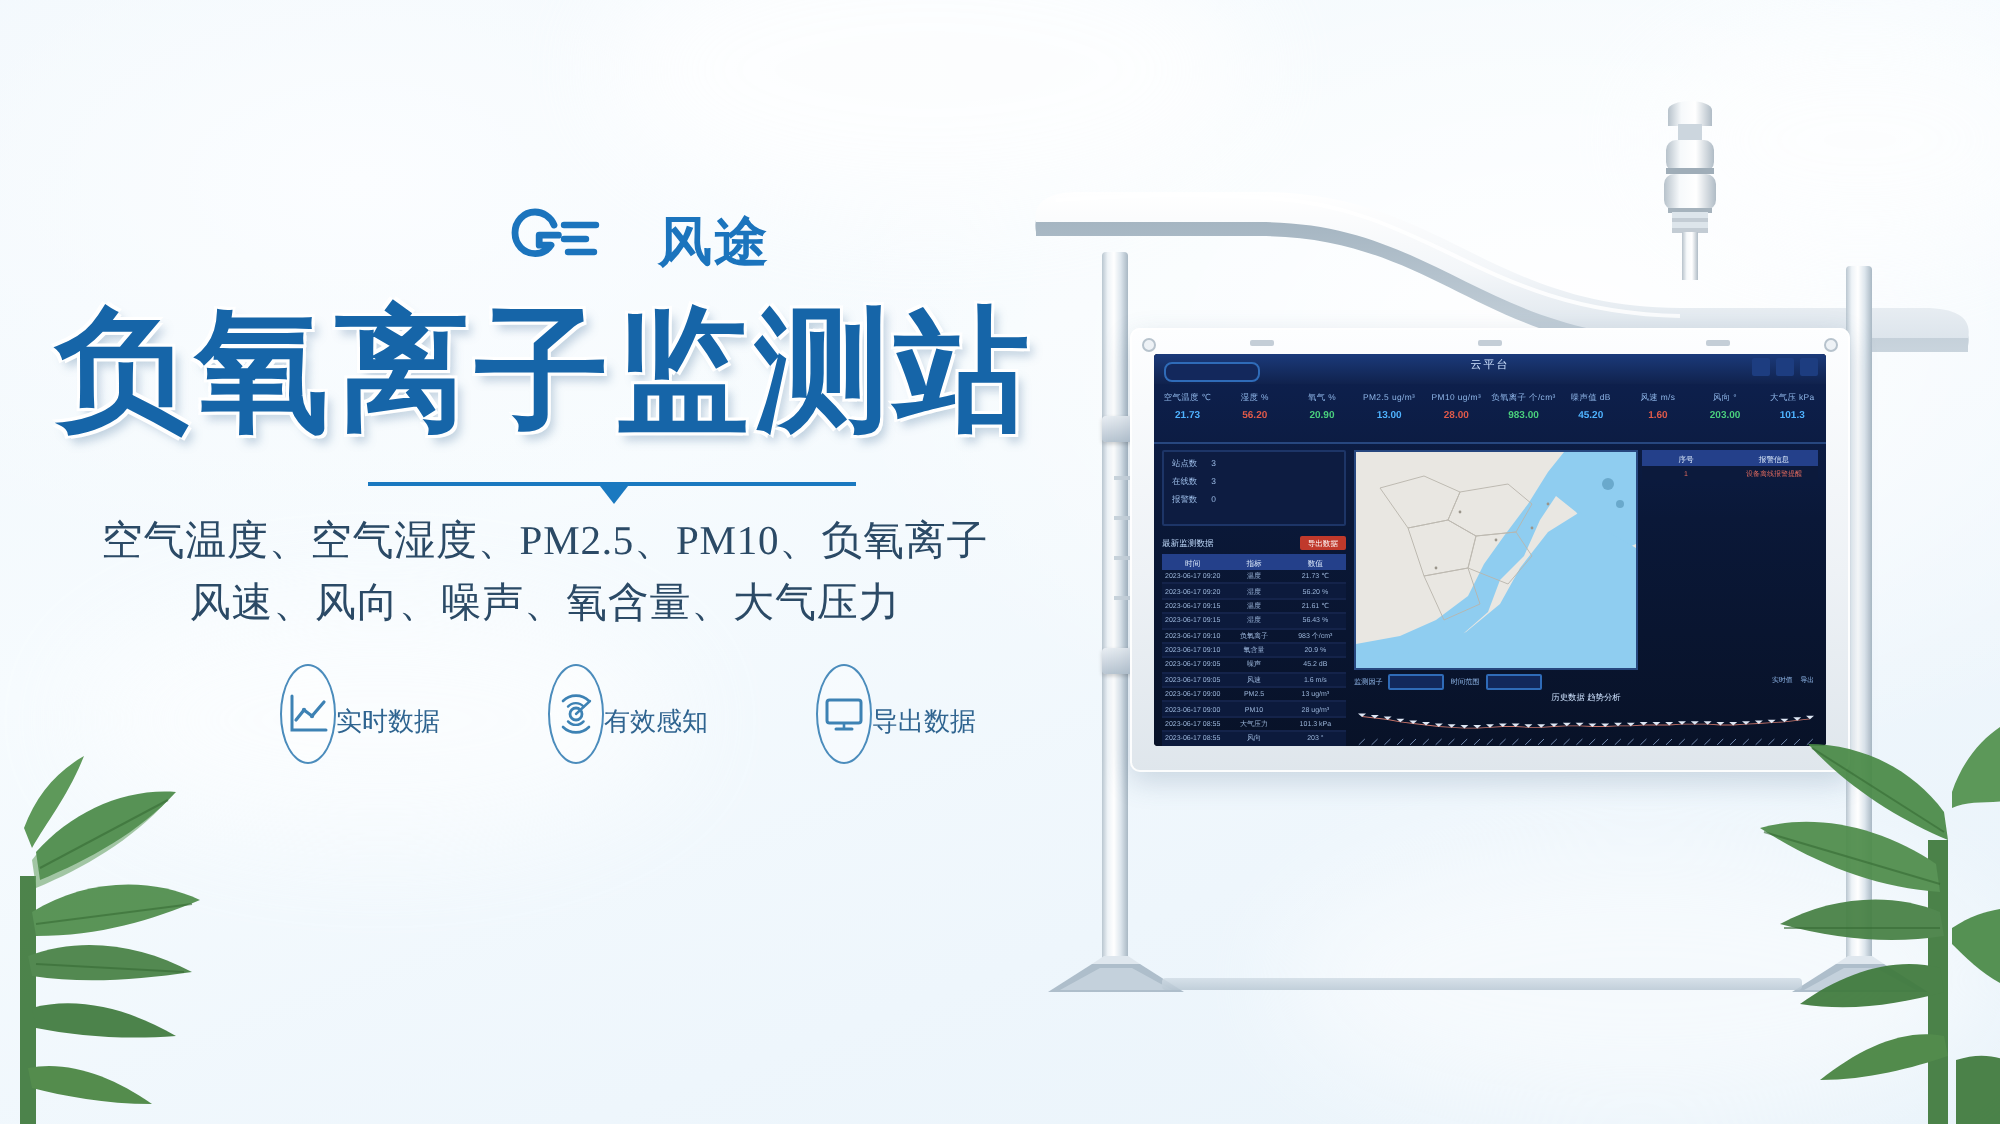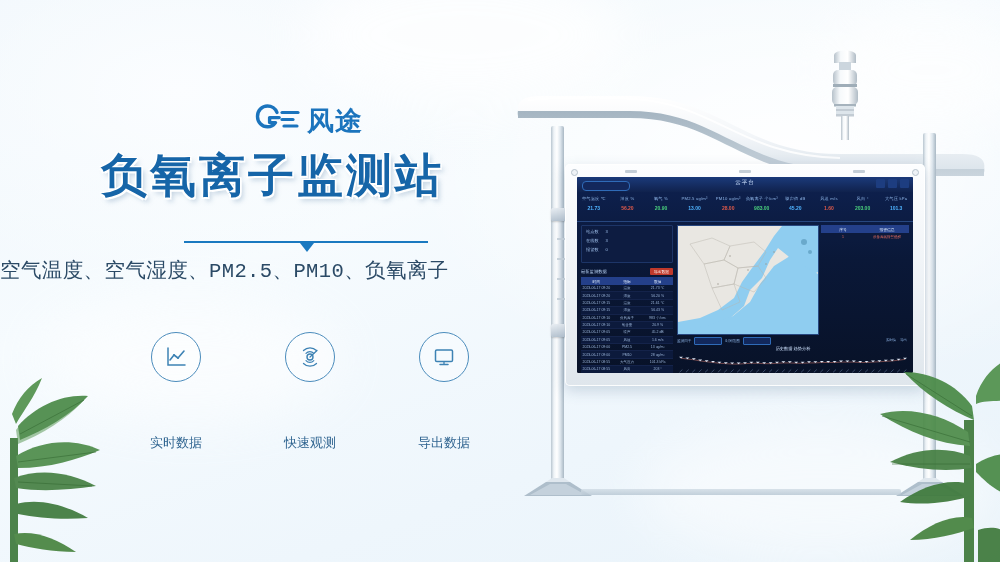--- a/index.html
+++ b/index.html
@@ -21,44 +21,44 @@
   .w2{left:40px;top:300px;width:300px;height:120px;opacity:.55;}
   .w3{left:640px;top:420px;width:360px;height:140px;opacity:.5;}
   .w4{left:820px;top:10px;width:220px;height:120px;opacity:.6;}
 
   
   .left{position:absolute;left:0;top:0;width:545px;height:562px;}
 
   .logo{position:absolute;left:255px;top:104px;display:flex;align-items:center;gap:6px;}
   .logo-mark{width:46px;height:34px;display:block;}
   .logo-text{font-size:27px;font-weight:bold;color:#1b74bd;letter-spacing:1px;
-    font-family:Liberation Sans, sans-serif;line-height:1;}
+    font-family:Liberation Sans, sans-serif;line-height:1;margin-left:22px;}
 
   .title{position:absolute;left:0;top:152px;width:545px;text-align:center;
     font-family:"DejaVu Sans","Liberation Sans",sans-serif;
-    font-size:46px;font-weight:bold;letter-spacing:3px;color:#1665a8;
+    font-size:67px;font-weight:bold;letter-spacing:3px;color:#1665a8;
     text-shadow:
       -1.5px -1.5px 0 #ffffff, 1.5px -1.5px 0 #ffffff,
       -1.5px  1.5px 0 #ffffff, 1.5px  1.5px 0 #ffffff,
       3px 4px 5px rgba(90,130,165,.35);
     white-space:nowrap;line-height:1;}
 
   .divider{position:absolute;left:184px;top:238px;width:244px;height:14px;}
   .divider .bar{position:absolute;left:0;top:3px;width:244px;height:2px;background:#1a79c0;}
   .divider .tri{position:absolute;left:116px;top:5px;width:0;height:0;
     border-left:7px solid transparent;border-right:7px solid transparent;border-top:9px solid #1a79c0;}
 
-  .subtitle{position:absolute;left:0;top:256px;width:545px;text-align:left;
-    font-family:Liberation Mono, monospace;
+  .subtitle{position:absolute;left:0;top:256px;width:545px;text-align:center;
+    font-family:Liberation Serif, serif;
     font-size:20.5px;color:#2b4a66;line-height:1.52;letter-spacing:.4px;}
   .subtitle div{white-space:nowrap;}
 
   .features{position:absolute;left:140px;top:332px;width:340px;
     display:flex;justify-content:space-between;}
-  .feat{width:72px;display:flex;flex-direction:column;align-items:center;gap:44px;}
+  .feat{width:72px;display:flex;flex-direction:row;align-items:center;}
   .feat .ring{width:48px;height:48px;border-radius:50%;border:1.6px solid #4b8cbc;
     display:flex;align-items:center;justify-content:center;background:rgba(255,255,255,.35);}
   .feat .lbl{margin-top:8px;font-size:13px;color:#2f6490;white-space:nowrap;
     font-family:"DejaVu Sans","Liberation Sans",sans-serif;}
 
   .pill{position:absolute;left:222px;top:415px;width:160px;height:42px;border-radius:21px;
     background:linear-gradient(180deg,#1a7cc2 0%,#166aa8 100%);
     box-shadow:0 3px 7px rgba(26,110,170,.35);
     display:flex;align-items:center;justify-content:center;
     color:#fff;font-size:23px;font-weight:bold;letter-spacing:3px;
@@ -180,20 +180,21 @@
 
     <div class="title">负氧离子监测站</div>
 
     <div class="divider">
       <div class="bar"></div>
       <div class="tri"></div>
     </div>
 
     <div class="subtitle">
       <div>空气温度、空气湿度、PM2.5、PM10、负氧离子</div>
+      <div>风速、风向、噪声、氧含量、大气压力</div>
     </div>
 
     <div class="features">
 
       <div class="feat">
         <div class="ring">
           <svg width="26" height="26" viewBox="0 0 26 26">
             <path d="M5 4 L5 21 L22 21" fill="none" stroke="#3d82b4" stroke-width="1.5" stroke-linecap="round"></path>
             <path d="M7 16 L11 11 L15 14 L21 7" fill="none" stroke="#3d82b4" stroke-width="1.6" stroke-linecap="round" stroke-linejoin="round"></path>
             <circle cx="11" cy="11" r="1.1" fill="#3d82b4"></circle>
@@ -207,21 +208,21 @@
         <div class="ring">
           <svg width="26" height="26" viewBox="0 0 26 26">
             <circle cx="13" cy="13" r="3" fill="none" stroke="#3d82b4" stroke-width="1.4"></circle>
             <path d="M6.5 6.5 A9.2 9.2 0 0 1 19.5 6.5" fill="none" stroke="#3d82b4" stroke-width="1.3" stroke-linecap="round"></path>
             <path d="M19.5 19.5 A9.2 9.2 0 0 1 6.5 19.5" fill="none" stroke="#3d82b4" stroke-width="1.3" stroke-linecap="round"></path>
             <path d="M9 9.3 A5.2 5.2 0 0 1 16.8 9.3" fill="none" stroke="#3d82b4" stroke-width="1.2" stroke-linecap="round"></path>
             <path d="M16.8 16.7 A5.2 5.2 0 0 1 9 16.7" fill="none" stroke="#3d82b4" stroke-width="1.2" stroke-linecap="round"></path>
             <path d="M13 13 L20 6.5" stroke="#3d82b4" stroke-width="1.2" stroke-linecap="round"></path>
           </svg>
         </div>
-        <span class="lbl">快速观测</span>
+        <span class="lbl">有效感知</span>
       </div>
 
       <div class="feat">
         <div class="ring">
           <svg width="26" height="26" viewBox="0 0 26 26">
             <rect x="4.5" y="6" width="17" height="11.5" rx="1.3" fill="none" stroke="#3d82b4" stroke-width="1.5"></rect>
             <path d="M9 20.5 L17 20.5" stroke="#3d82b4" stroke-width="1.5" stroke-linecap="round"></path>
             <path d="M13 17.5 L13 20.5" stroke="#3d82b4" stroke-width="1.3"></path>
           </svg>
         </div>

